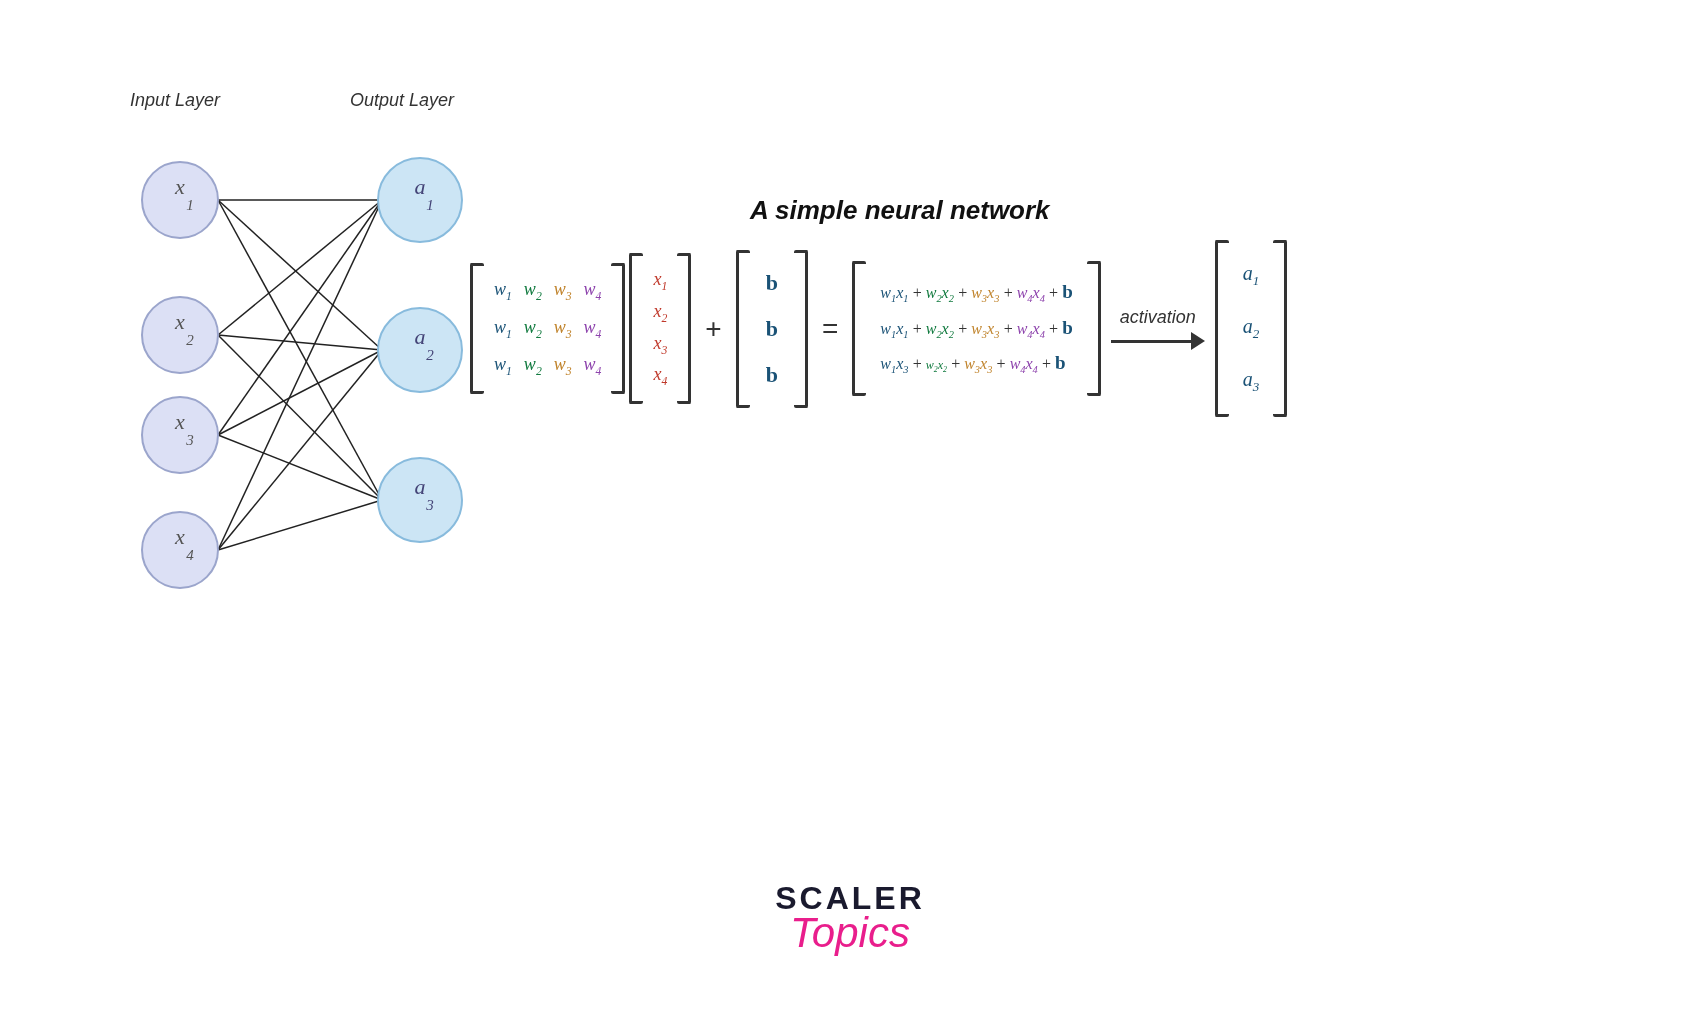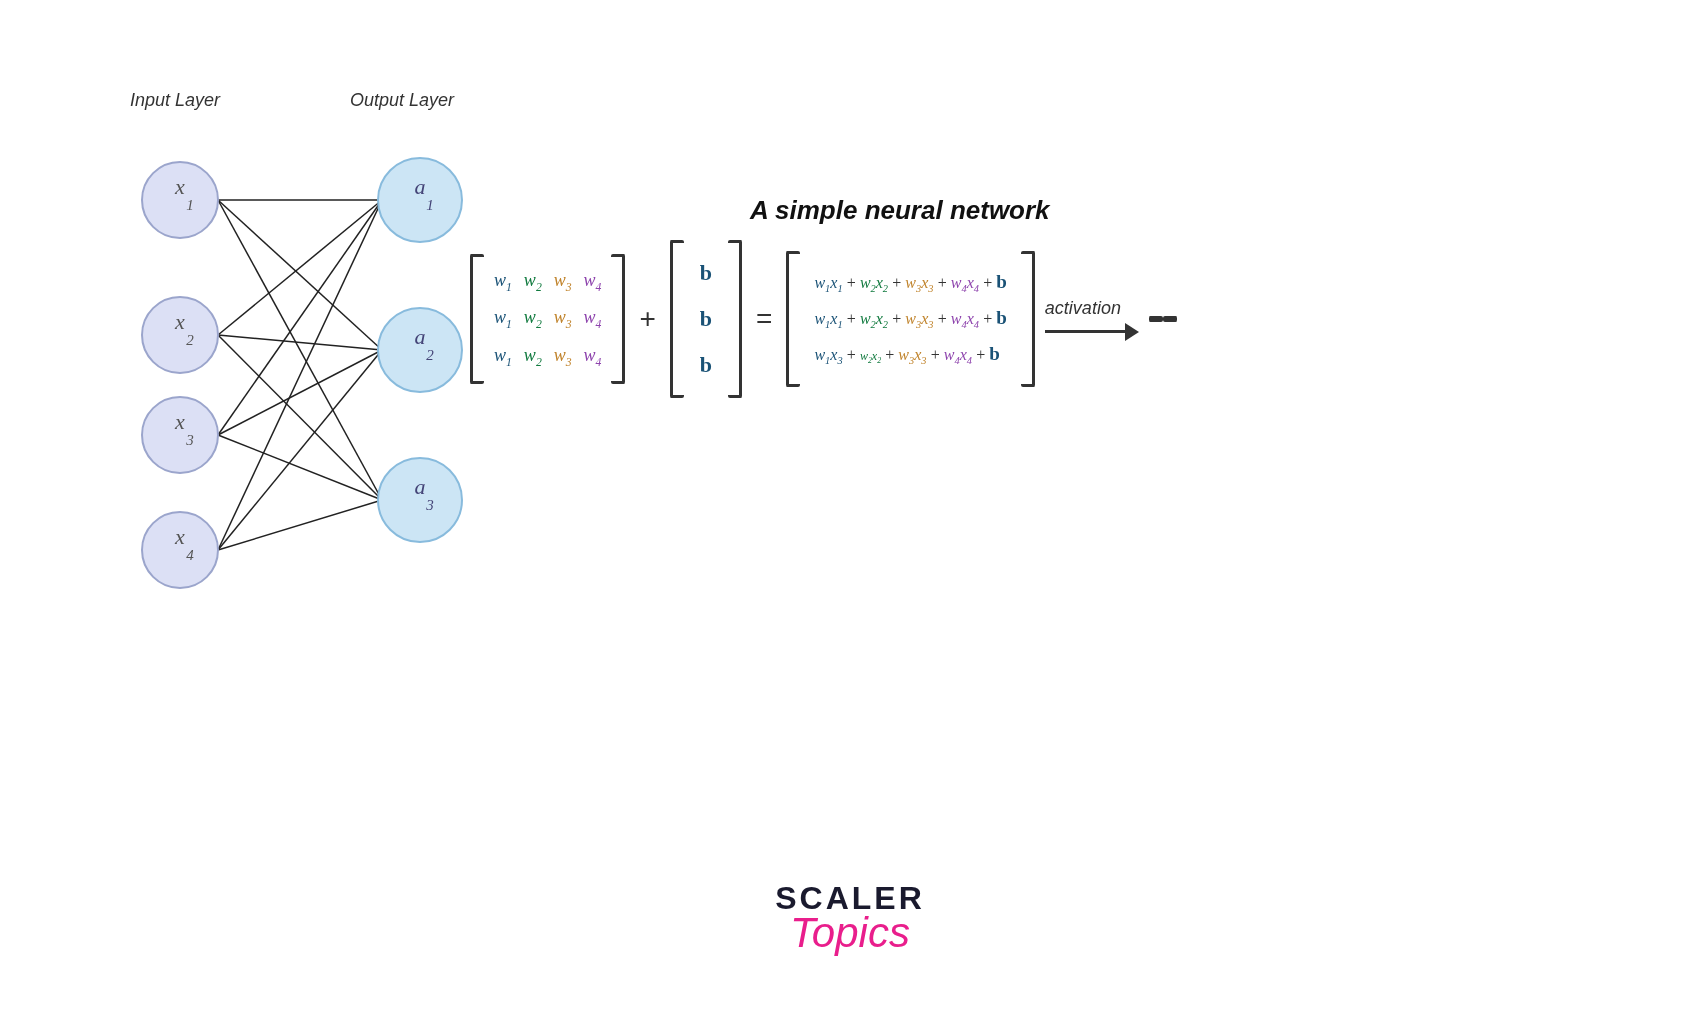--- a/index.html
+++ b/index.html
@@ -120,21 +120,21 @@
     .result-row {
       font-size: 17px;
       white-space: nowrap;
       line-height: 1.4;
     }
 
     
     .arrow-area {
       display: flex;
       flex-direction: column;
-      align-items: flex-start;
+      align-items: center;
       margin: 0 10px;
     }
 
     .arrow-label {
       font-style: italic;
       font-size: 18px;
       color: #333;
       margin-bottom: 4px;
       font-family: Arial, sans-serif;
     }
@@ -282,20 +282,30 @@
         <div class="matrix-row">
           <span style="color:#1a5276;font-size:18px;font-style:italic;">w<sub>1</sub></span>
           <span style="color:#117a3f;font-size:18px;font-style:italic;">w<sub>2</sub></span>
           <span style="color:#c0832b;font-size:18px;font-style:italic;">w<sub>3</sub></span>
           <span style="color:#8e44ad;font-size:18px;font-style:italic;">w<sub>4</sub></span>
         </div>
       </div>
       <div class="m-bracket-r"></div>
     </div>
 
+    <div class="matrix-wrap" style="margin-left:4px;">
+      <div class="m-bracket-l"></div>
+      <div class="matrix-inner" style="gap:8px;">
+        <div style="color:#c0392b;font-size:18px;font-style:italic;">x<sub>1</sub></div>
+        <div style="color:#c0392b;font-size:18px;font-style:italic;">x<sub>2</sub></div>
+        <div style="color:#c0392b;font-size:18px;font-style:italic;">x<sub>3</sub></div>
+        <div style="color:#c0392b;font-size:18px;font-style:italic;">x<sub>4</sub></div>
+      </div>
+      <div class="m-bracket-r"></div>
+    </div>
 
     <div class="operator">+</div>
 
     <div class="matrix-wrap">
       <div class="m-bracket-l"></div>
       <div class="matrix-inner" style="gap:20px; padding: 20px 16px;">
         <div style="color:#1a5276;font-size:22px;font-weight:bold;">b</div>
         <div style="color:#1a5276;font-size:22px;font-weight:bold;">b</div>
         <div style="color:#1a5276;font-size:22px;font-weight:bold;">b</div>
       </div>
@@ -347,20 +357,25 @@
     <div class="arrow-area">
       <div class="arrow-label">activation</div>
       <div class="arrow-line">
         <div class="arrow-shaft"></div>
         <div class="arrow-head"></div>
       </div>
     </div>
 
     <div class="matrix-wrap output-vec">
       <div class="m-bracket-l"></div>
+      <div class="matrix-inner" style="gap:26px; padding:22px 14px;">
+        <div style="color:#1a5276;font-size:20px;font-style:italic;">a<sub>1</sub></div>
+        <div style="color:#1a5276;font-size:20px;font-style:italic;">a<sub>2</sub></div>
+        <div style="color:#1a5276;font-size:20px;font-style:italic;">a<sub>3</sub></div>
+      </div>
       <div class="m-bracket-r"></div>
     </div>
 
   </div>
 
   <div class="branding">
     <div class="brand-scaler">SCALER</div>
     <div class="brand-topics">Topics</div>
   </div>
 

